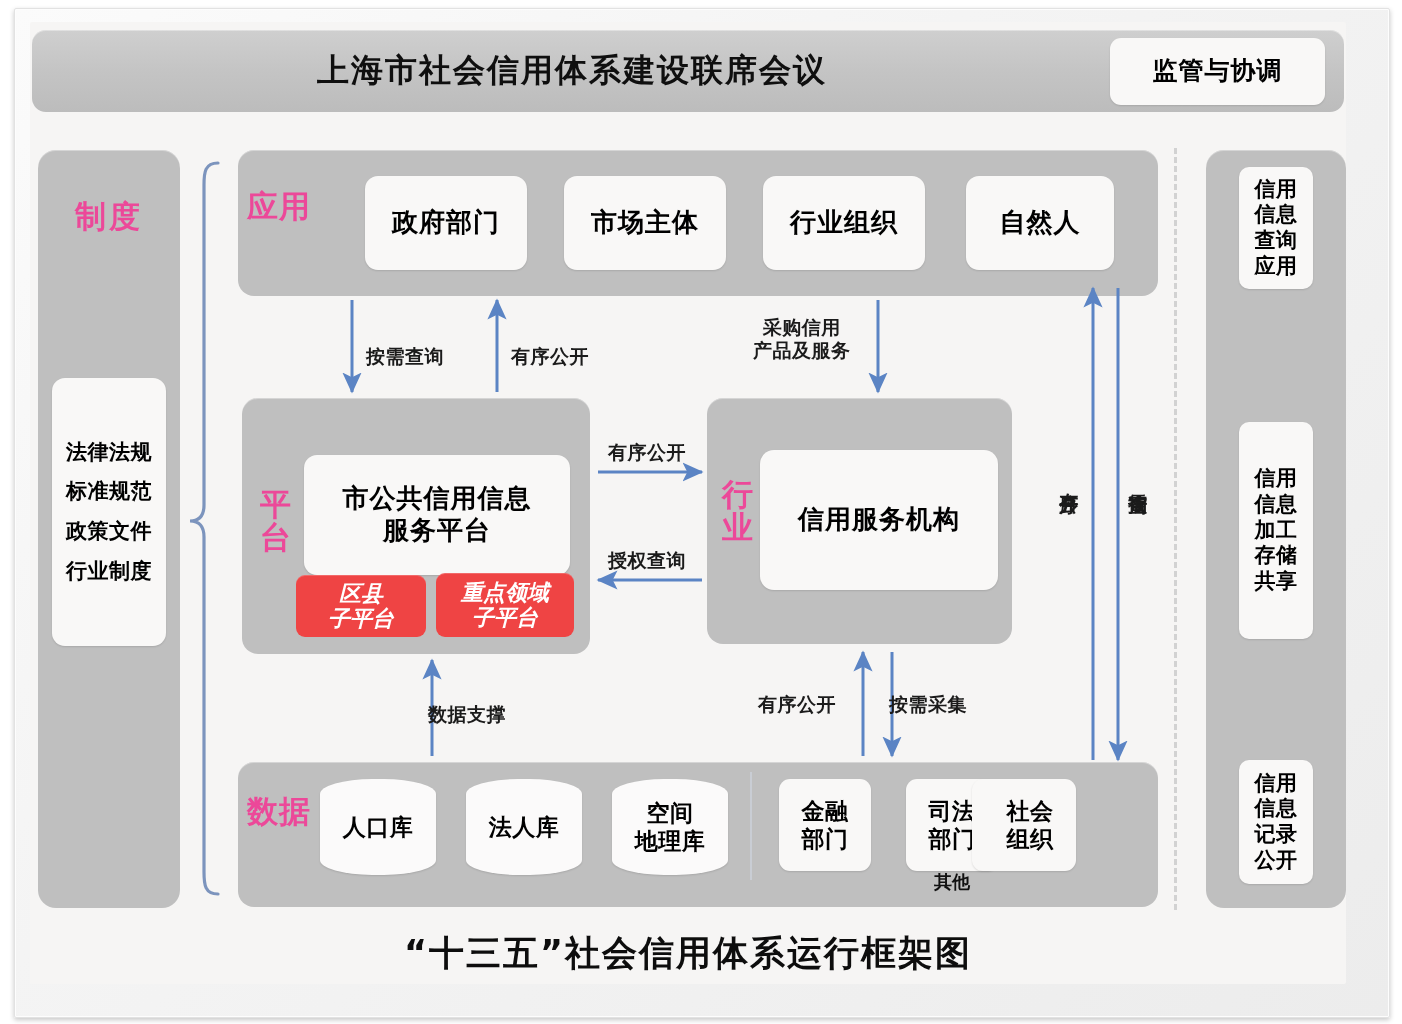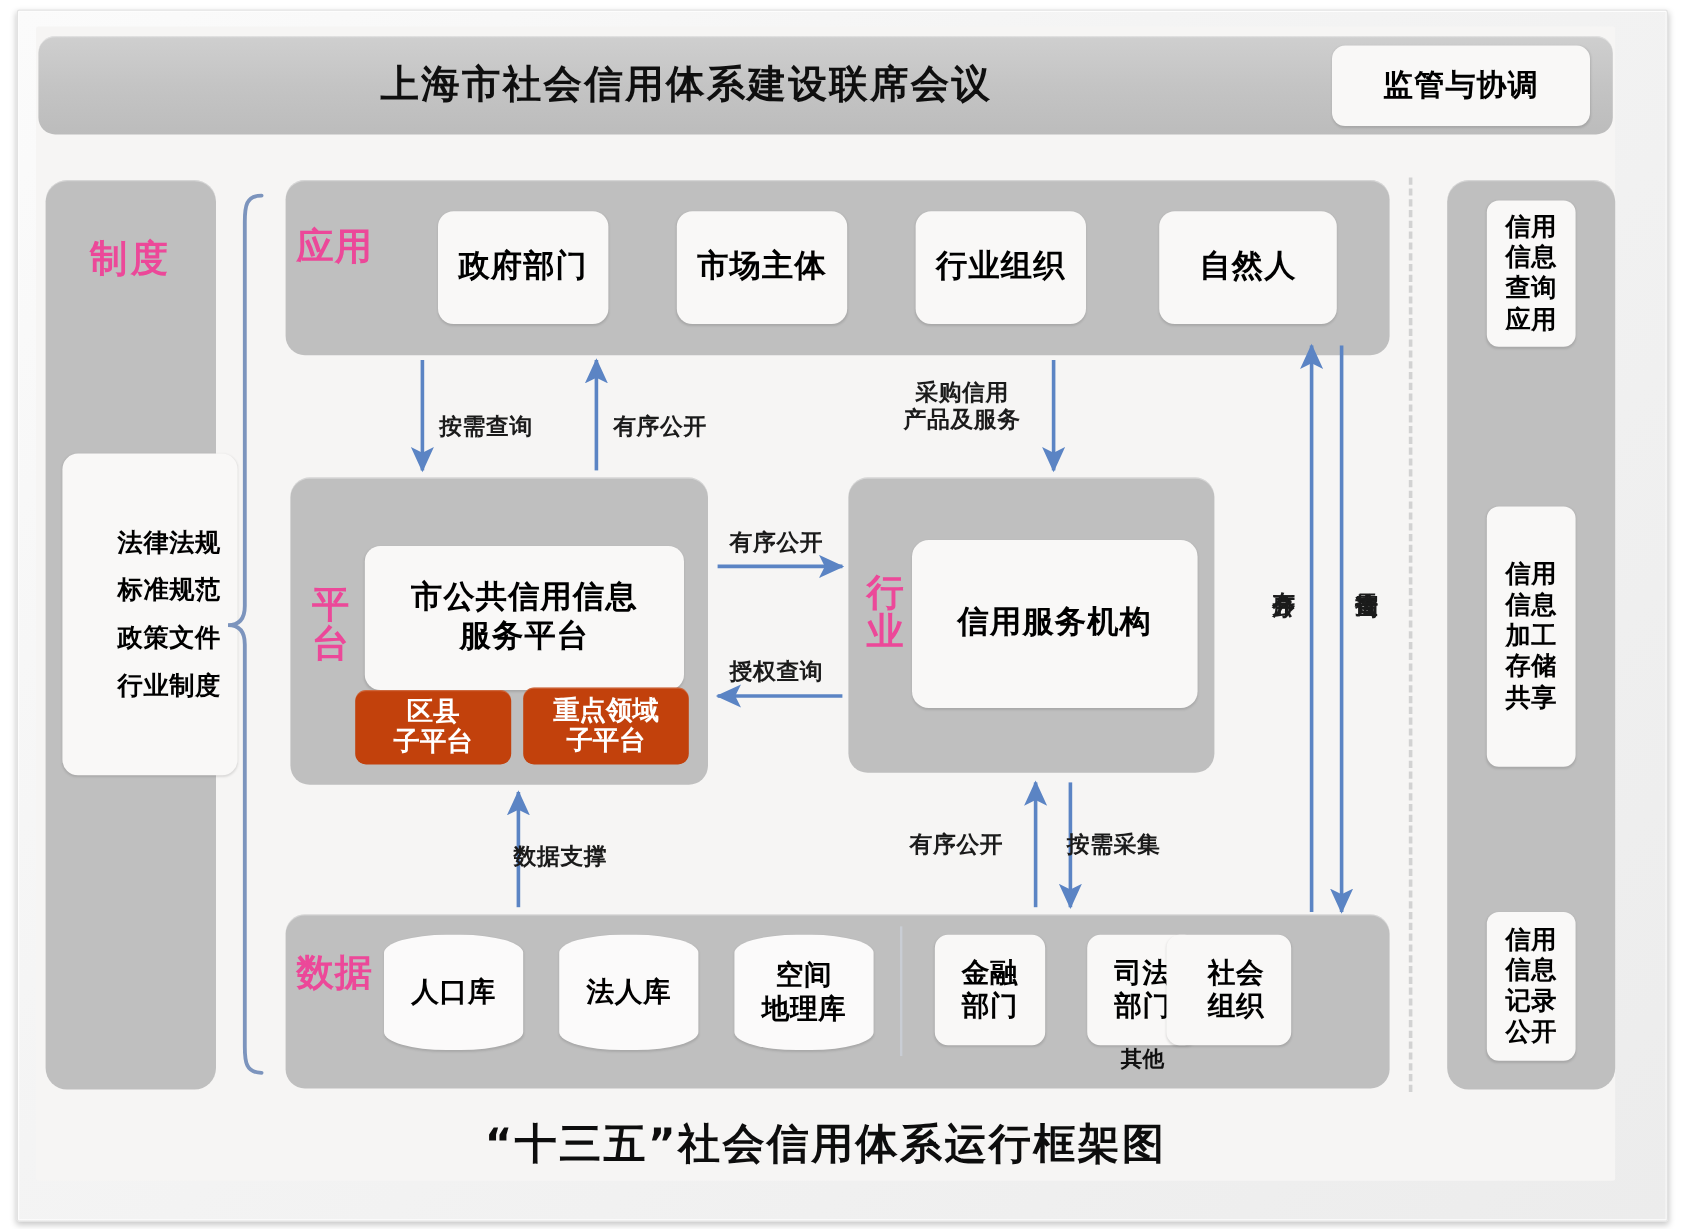--- a/index.html
+++ b/index.html
@@ -57,31 +57,32 @@
     display: flex;
     align-items: center;
     justify-content: center;
     text-align: center;
     color: #000000;
     font-weight: bold;
     line-height: 1.22;
   }
   .darkchip {
     position: absolute;
-    background: #c2410c;
+    background: #ef4444;
     border-radius: 9px;
     display: flex;
     align-items: center;
     justify-content: center;
     text-align: center;
     color: #ffffff;
     font-weight: bold;
     line-height: 1.15;
     font-size: 22px;
     box-shadow: inset 0 1px 0 rgba(255,255,255,0.2);
+    font-style: italic;
   }
   .rowlabel {
     position: absolute;
     color: #ec4899;
     font-weight: bold;
     text-align: center;
     line-height: 1.05;
     letter-spacing: 1px;
   }
 
@@ -111,21 +112,20 @@
   }
   #institution-title {
     left: 38px; top: 200px; width: 142px;
     font-size: 31px; letter-spacing: 3px;
   }
   #institution-card {
     left: 52px; top: 378px; width: 114px; height: 268px;
     flex-direction: column; gap: 14px;
     font-size: 21px; border-radius: 13px;
     letter-spacing: 0.5px;
-    padding-left: 32px;
   }
 
   
   #outcome-col {
     left: 1206px; top: 150px; width: 140px; height: 758px;
     border-radius: 18px;
   }
   .outcome-card {
     left: 1239px; width: 74px;
     font-size: 21px; border-radius: 10px;
@@ -144,21 +144,21 @@
   }
 
   
   #app-band {
     left: 238px; top: 150px; width: 920px; height: 146px;
   }
   #app-label {
     left: 246px; top: 190px; width: 66px; font-size: 31px;
   }
   .app-card {
-    top: 176px; height: 94px; width: 142px;
+    top: 176px; height: 94px; width: 162px;
     font-size: 26px; border-radius: 13px;
     letter-spacing: 1px;
   }
   #app-card-0 { left: 365px; }
   #app-card-1 { left: 564px; }
   #app-card-2 { left: 763px; }
   #app-card-3 { left: 966px; width: 148px; }
 
   
   #platform-band {

